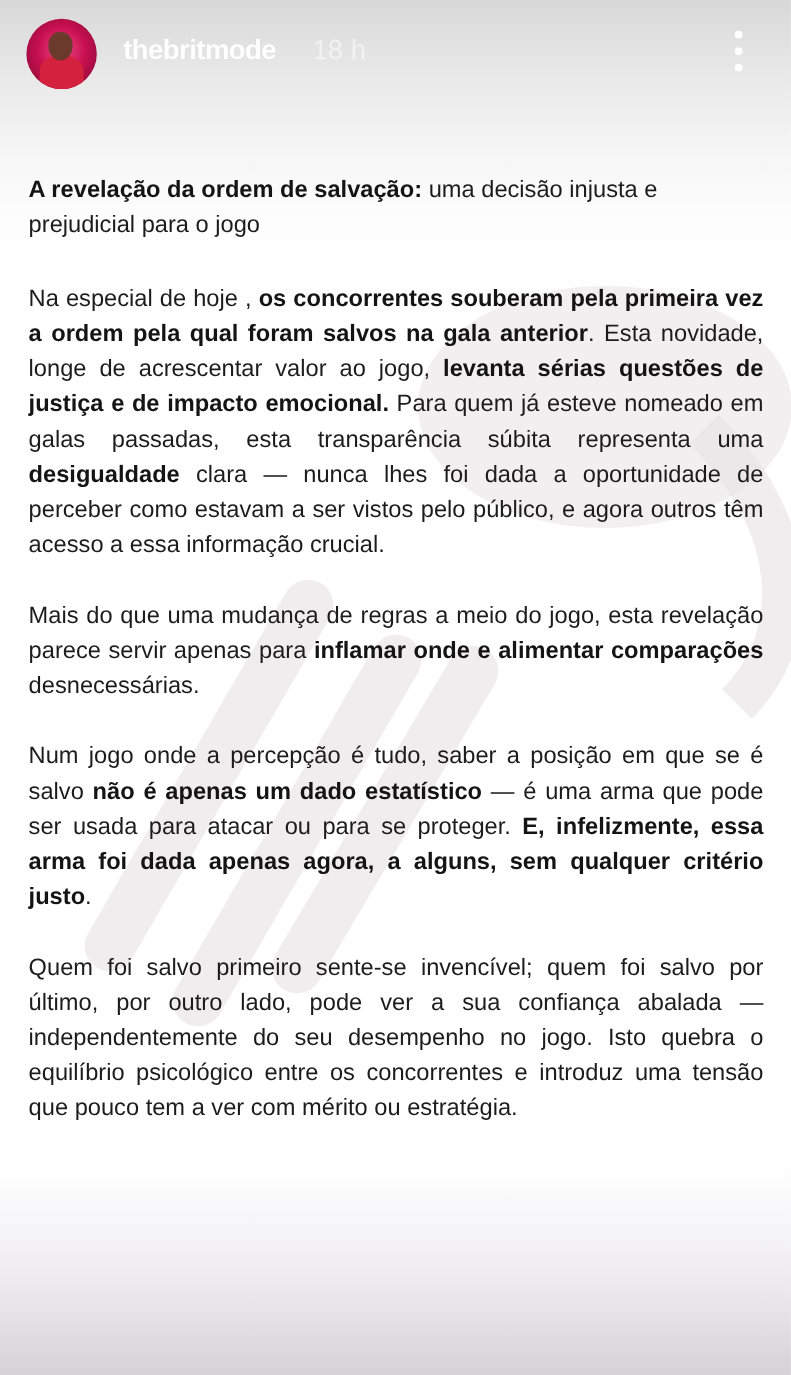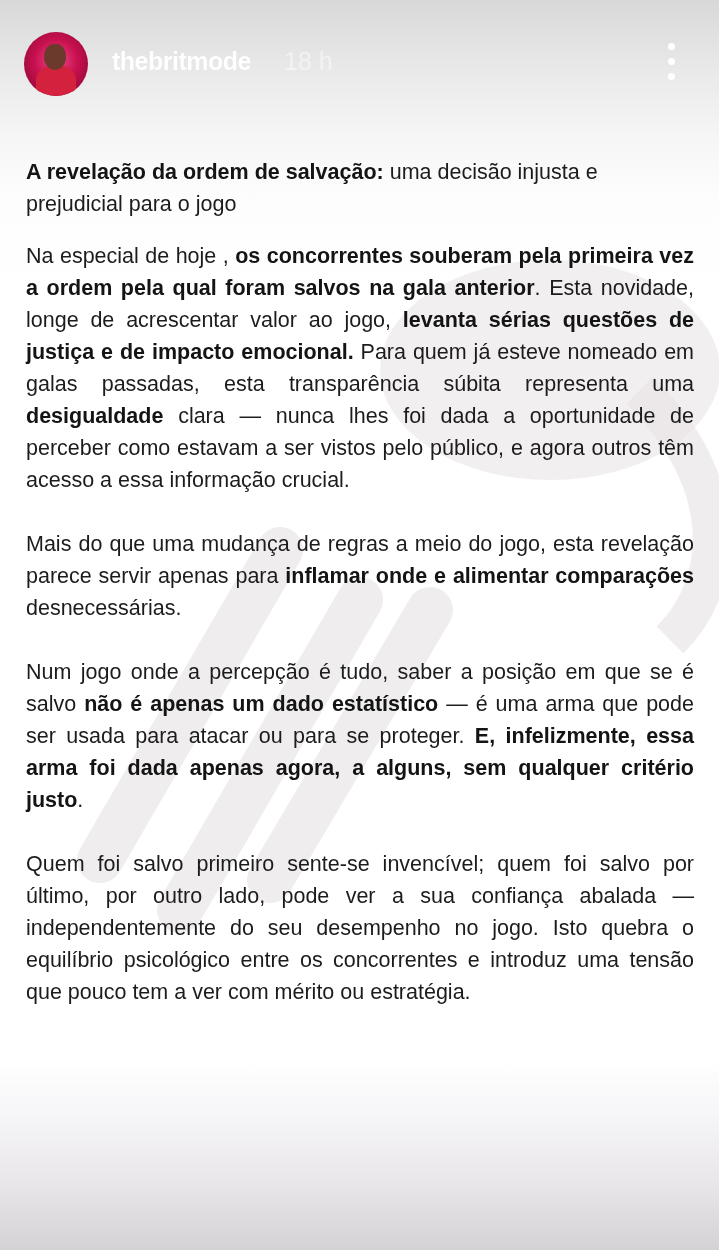--- a/index.html
+++ b/index.html
@@ -34,21 +34,21 @@
       left: 30px;
       top: 220px;
       width: 760px;
       height: 760px;
       pointer-events: none;
     }
     
     .story-header {
       position: absolute;
       left: 0;
-      top: 15px;
+      top: 0;
       width: 640px;
       height: 100px;
     }
     .avatar {
       position: absolute;
       left: 24px;
       top: 17px;
       width: 64px;
       height: 64px;
       border-radius: 50%;
@@ -118,21 +118,21 @@
       font-size: 21.5px;
       line-height: 32px;
       color: #1c1c1c;
     }
     .article p {
       margin: 0 0 32px 0;
       text-align: justify;
     }
     .article p.title {
       text-align: left;
-      margin-bottom: 20px;
+      margin-bottom: 35px;
     }
     .article b {
       font-weight: bold;
       color: #141414;
     }
   </style>
 </head>
 <body>
 
 <div class="story">

